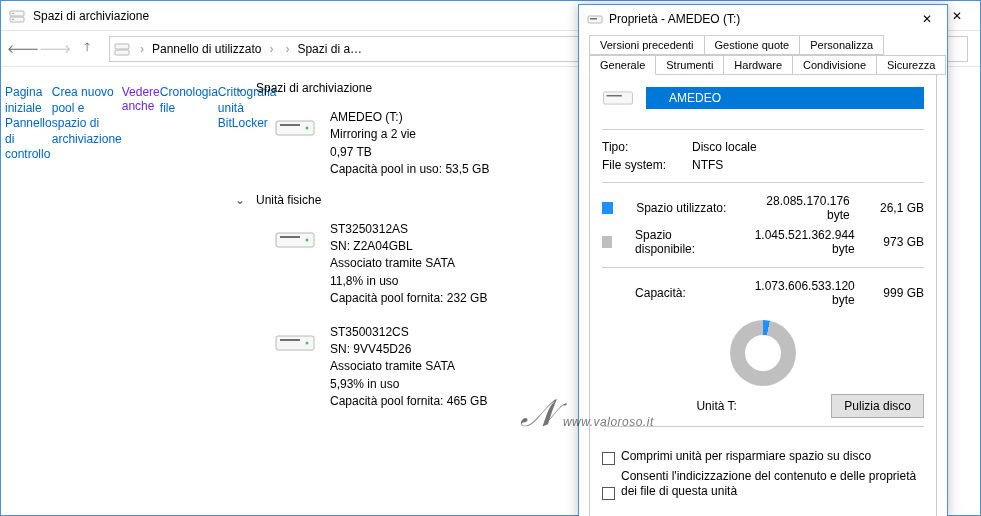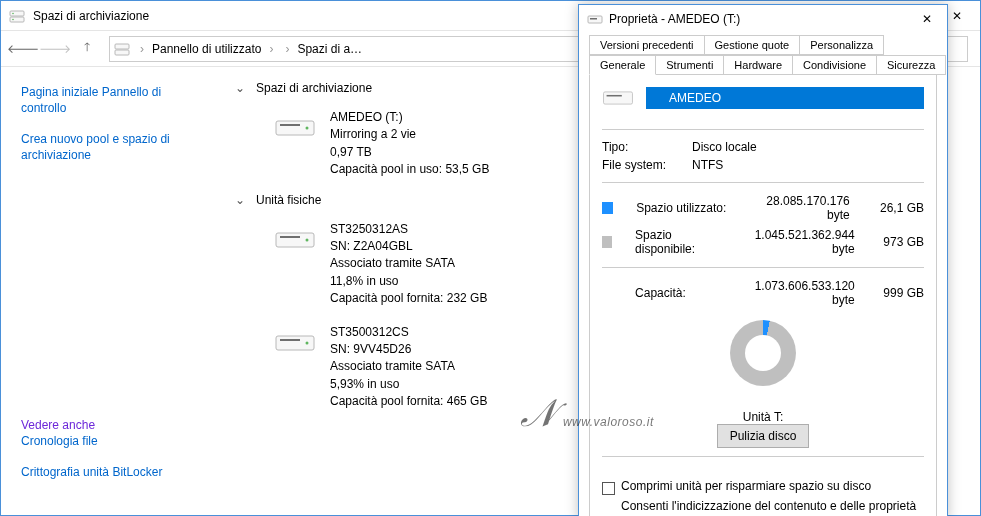--- a/index.html
+++ b/index.html
@@ -10,21 +10,21 @@
 .titlebar .title { flex: 1; }
 .win-btns { display: flex; gap: 1px; margin-right: -8px; }
 .win-btn { width: 46px; height: 30px; display: flex; align-items: center; justify-content: center; }
 .navbar { display: flex; align-items: center; height: 36px; padding: 4px 8px; gap: 4px; border-bottom: 1px solid #e5e5e5; }
 .nav-btn { width: 28px; height: 28px; display: flex; align-items: center; justify-content: center; color: #666; }
 .breadcrumb { flex: 1; display: flex; align-items: center; border: 1px solid #ccc; height: 26px; padding: 0 4px; margin: 0 4px; }
 .breadcrumb .bc-icon { width: 16px; height: 16px; margin-right: 4px; }
 .breadcrumb span.sep { margin: 0 6px; color: #999; }
 .breadcrumb .bc-item { padding: 2px 2px; }
 .body { flex: 1; display: flex; overflow: hidden; }
-.sidebar { width: 225px; padding: 18px 20px; display: flex; flex-direction: column; }
+.sidebar { width: 225px; padding: 18px 4px; display: flex; flex-direction: row; }
 .sidebar a { color: #0066cc; text-decoration: none; display: block; margin-bottom: 16px; line-height: 1.3; cursor: pointer; }
 .sidebar .spacer { flex: 1; }
 .sidebar .also-label { color: #6d28d9; margin-bottom: 2px; }
 .main { flex: 1; padding: 10px 0; overflow-y: auto; }
 .section-header { display: flex; align-items: center; margin: 4px 0 8px 0; padding-left: 6px; }
 .section-header .chev { width: 16px; text-align: center; color: #555; margin-right: 8px; }
 .section-header .label { font-weight: normal; }
 .item { display: flex; align-items: flex-start; padding: 6px 12px 10px 48px; }
 .drive-icon { width: 42px; height: 28px; margin-right: 14px; margin-top: 4px; }
 .item-body { flex: 1; line-height: 1.45; }
@@ -54,21 +54,21 @@
 .usage-row { display: flex; align-items: center; margin: 3px 0; gap: 23px; }
 .sq { width: 12px; height: 12px; }
 .sq.used { background: #1e90ff; }
 .sq.free { background: #bfbfbf; }
 .usage-row .lbl { width: 115px; }
 .usage-row .bytes { flex: 1; text-align: right; }
 .usage-row .hr-val { width: 55px; text-align: right; }
 .pie-wrap { text-align:center; margin: 10px 0 4px 0;}
 .pie { width: 66px; height: 66px; border-radius: 50%; background: conic-gradient(#1e90ff 0deg 12deg, #bfbfbf 12deg 360deg); margin: 0 auto; position: relative; }
 .pie::after { content:""; position:absolute; left:15px; top:15px; width:36px; height:36px; border-radius:50%; background:#fff;}
-.cleanup-row { display:flex; justify-content:center; align-items:center; margin-top: 20px; flex-direction: column;}
+.cleanup-row { display:flex; justify-content:center; align-items:center; margin-top: 4px;}
 .unit-label { flex:1; text-align:center; }
 .btn { background: #e1e1e1; border: 1px solid #adadad; padding: 4px 12px; min-width: 80px; text-align:center; cursor:pointer;}
 .btn.default { border-color: #0078d7; }
 .btn.disabled { color: #a0a0a0; }
 .checks { margin-top: 10px; }
 .chk-row { display: flex; align-items: flex-end; gap: 6px; margin: 4px 0; line-height:1.3; }
 .chk { width: 13px; height: 13px; border: 1px solid #555; margin-top: 1px; flex-shrink: 0; }
 .dlg-buttons { display:flex; justify-content:flex-end; gap:8px; padding: 10px; }
 .watermark { position:absolute; left:520px; top:392px; font-family: cursive; font-size: 22px; color: rgba(0,0,0,.55); font-style: italic; letter-spacing:.5px; }
 .watermark .n { font-size: 38px; margin-right: 6px; }

